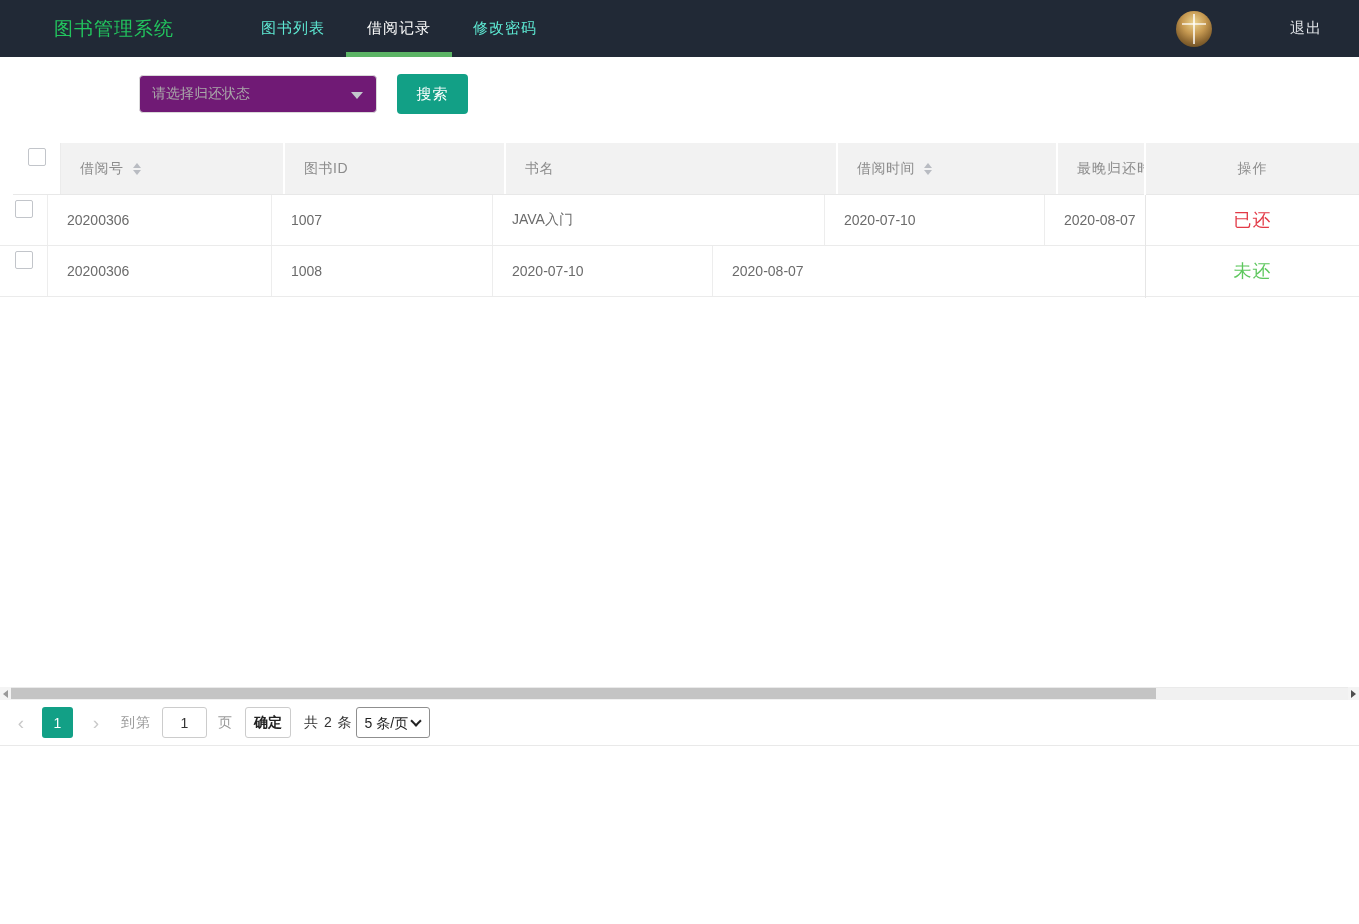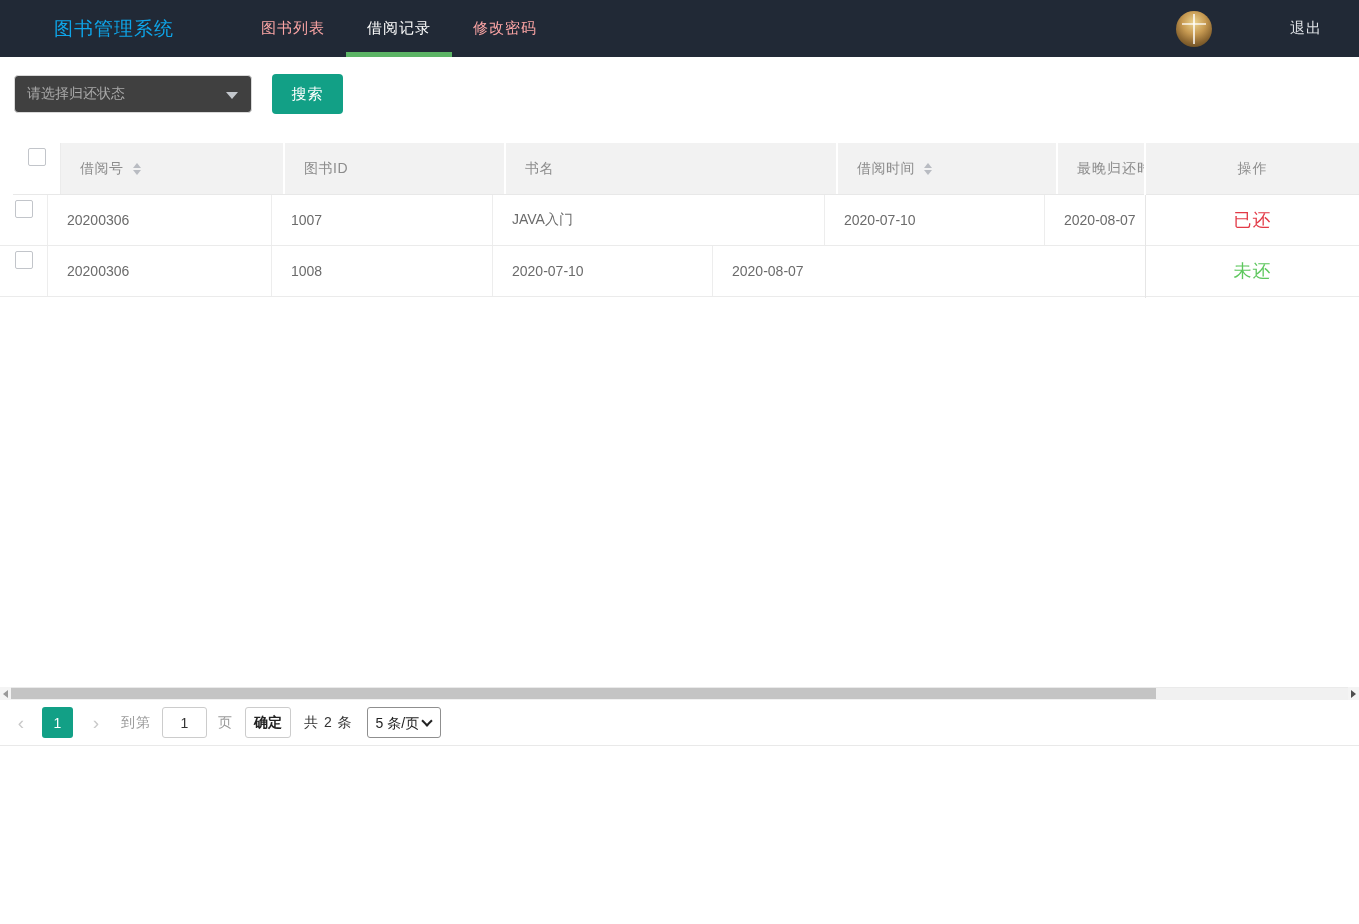--- a/index.html
+++ b/index.html
@@ -1,38 +1,38 @@
 <!DOCTYPE html>
 <html><head>
 <meta charset="utf-8">
 <style>
   * { box-sizing: border-box; margin: 0; padding: 0; }
   html,body { width: 1359px; height: 924px; background:#fff;
     font-family: "Liberation Sans", "DejaVu Sans", sans-serif; }
 
   
   .navbar { position: relative; height: 57px; background: #212936; display: flex; align-items: stretch; }
-  .brand { display: flex; align-items: center; margin-left: 54px; font-size: 19px; color: #0ea5e9; letter-spacing: 1px; }
+  .brand { display: flex; align-items: center; margin-left: 54px; font-size: 19px; color: #22c55e; letter-spacing: 1px; }
   .nav-tabs { position: absolute; left: 240px; top: 0; bottom: 0; display: flex; }
-  .nav-item { position: relative; display: flex; align-items: center; padding: 0 21px; font-size: 15px; color: #fca5a5; cursor: pointer; letter-spacing: 1px; }
+  .nav-item { position: relative; display: flex; align-items: center; padding: 0 21px; font-size: 15px; color: #5eead4; cursor: pointer; letter-spacing: 1px; }
   .nav-item.active { color: #ffffff; }
   .nav-item.active::after { content: ""; position: absolute; left: 0; right: 0; bottom: 0; height: 5px; background: #5cb465; }
   .nav-right { position: absolute; right: 0; top: 0; bottom: 0; display: flex; align-items: center; padding-right: 37px; gap: 25px; }
   .avatar { width: 36px; height: 36px; border-radius: 50%; margin-right: 53px; cursor: pointer;
     background: radial-gradient(circle at 50% 32%, #ecd490 0%, #c79a52 38%, #8a6530 68%, #4e3a1a 100%);
     position: relative; overflow: hidden; }
   .avatar::after { content:""; position:absolute; left:17px; top:3px; width:2px; height:30px; background:rgba(255,255,255,.75); }
   .avatar::before { content:""; position:absolute; left:6px; top:12px; width:24px; height:2px; background:rgba(255,255,255,.65); }
   .logout { font-size: 15px; color: #dfe2e6; cursor: pointer; letter-spacing: 1px; }
 
   
   .search-bar { position: relative; height: 86px; display: flex; align-items: flex-start; padding: 18px 0 0 14px; }
   .book-input { width: 206px; height: 38px; border: 1px solid #dcdcdc; border-radius: 4px; padding: 0 12px; font-size: 14px; color: #333; outline: none; font-family: inherit; }
   .book-input::placeholder { color: #a9a9a9; }
-  .status-select { position: relative; width: 238px; height: 38px; border: 1px solid #d9d9d9; border-radius: 4px; background: #404040; display: flex; align-items: center; padding: 0 30px 0 12px; font-size: 14px; color: #a9a9a9; cursor: pointer; }
+  .status-select { position: relative; margin-left: 125px; width: 238px; height: 38px; border: 1px solid #d9d9d9; border-radius: 4px; background: #701a75; display: flex; align-items: center; padding: 0 30px 0 12px; font-size: 14px; color: #a9a9a9; cursor: pointer; }
   .tri-down { position: absolute; right: 13px; top: 16px; width: 0; height: 0; border-left: 6px solid transparent; border-right: 6px solid transparent; border-top: 7px solid #c3c7cc; }
   .search-btn { margin-left: 20px; margin-top: -1px; width: 71px; height: 40px; background: #12a086; border: none; border-radius: 4px; color: #fff; font-size: 15px; cursor: pointer; font-family: inherit; letter-spacing: 1px; }
 
   
   .btable { position: relative; width: 1359px; }
   .thead { display: flex; height: 52px; border-bottom: 1px solid #e8e8e8; margin-left: 13px; }
   .th { background: #f2f2f2; display: flex; align-items: center; padding-left: 19px; font-size: 14px; color: #8c8c8c; border-right: 2px solid #ffffff; letter-spacing: .5px; }
   .th:last-child { border-right: none; }
   .th-check { width: 48px; background: #fff; border-right: 1px solid #ebebeb; display: flex; justify-content: center; align-items: flex-start; padding-top: 5px; }
   .w1 { width: 224px; } .w2 { width: 221px; } .w3 { width: 332px; } .w4 { width: 220px; }
@@ -67,21 +67,21 @@
   
   .pagination { height: 46px; display: flex; align-items: center; padding-left: 14px; border-bottom: 1px solid #e9e9e9; background: #fff; }
   .pg-chevron { font-size: 19px; color: #c9c9c9; cursor: pointer; width: 14px; text-align: center; line-height: 1; }
   .pg-prev { margin-right: 14px; } .pg-next { margin-right: 18px; }
   .pg-current { width: 31px; height: 31px; background: #12a086; border-radius: 3px; color: #fff; font-size: 14px; display: flex; align-items: center; justify-content: center; margin-right: 16px; cursor: pointer; }
   .pg-label { font-size: 14px; color: #9a9a9a; }
   .pg-goto { margin-right: 11px; letter-spacing: 1px; }
   .pg-input { width: 45px; height: 31px; border: 1px solid #ccc; border-radius: 3px; text-align: center; font-size: 14px; color: #333; margin-right: 11px; outline: none; font-family: inherit; }
   .pg-page { margin-right: 13px; }
   .pg-confirm { width: 46px; height: 31px; background: #fff; border: 1px solid #ccc; border-radius: 3px; font-size: 14px; color: #222; font-weight: bold; cursor: pointer; margin-right: 13px; font-family: inherit; }
-  .pg-total { font-size: 14px; color: #333; margin-right: 14px; letter-spacing: 1px; }
+  .pg-total { font-size: 14px; color: #333; margin-right: 3px; letter-spacing: 1px; }
   .pg-size-wrap { position: relative; }
   .pg-size { appearance: none; -webkit-appearance: none; width: 74px; height: 31px; border: 1px solid #8f8f8f; border-radius: 3px; background: #fff; font-size: 14px; color: #222; padding-left: 8px; cursor: pointer; font-family: inherit; outline: none; }
   .pg-caret { position: absolute; right: 10px; top: 10px; width: 8px; height: 8px; border-right: 2px solid #222; border-bottom: 2px solid #222; transform: rotate(45deg); pointer-events: none; }
 </style>
 </head>
 <body>
 
 <div class="navbar">
   <div class="brand">图书管理系统</div>
   <div class="nav-tabs">

